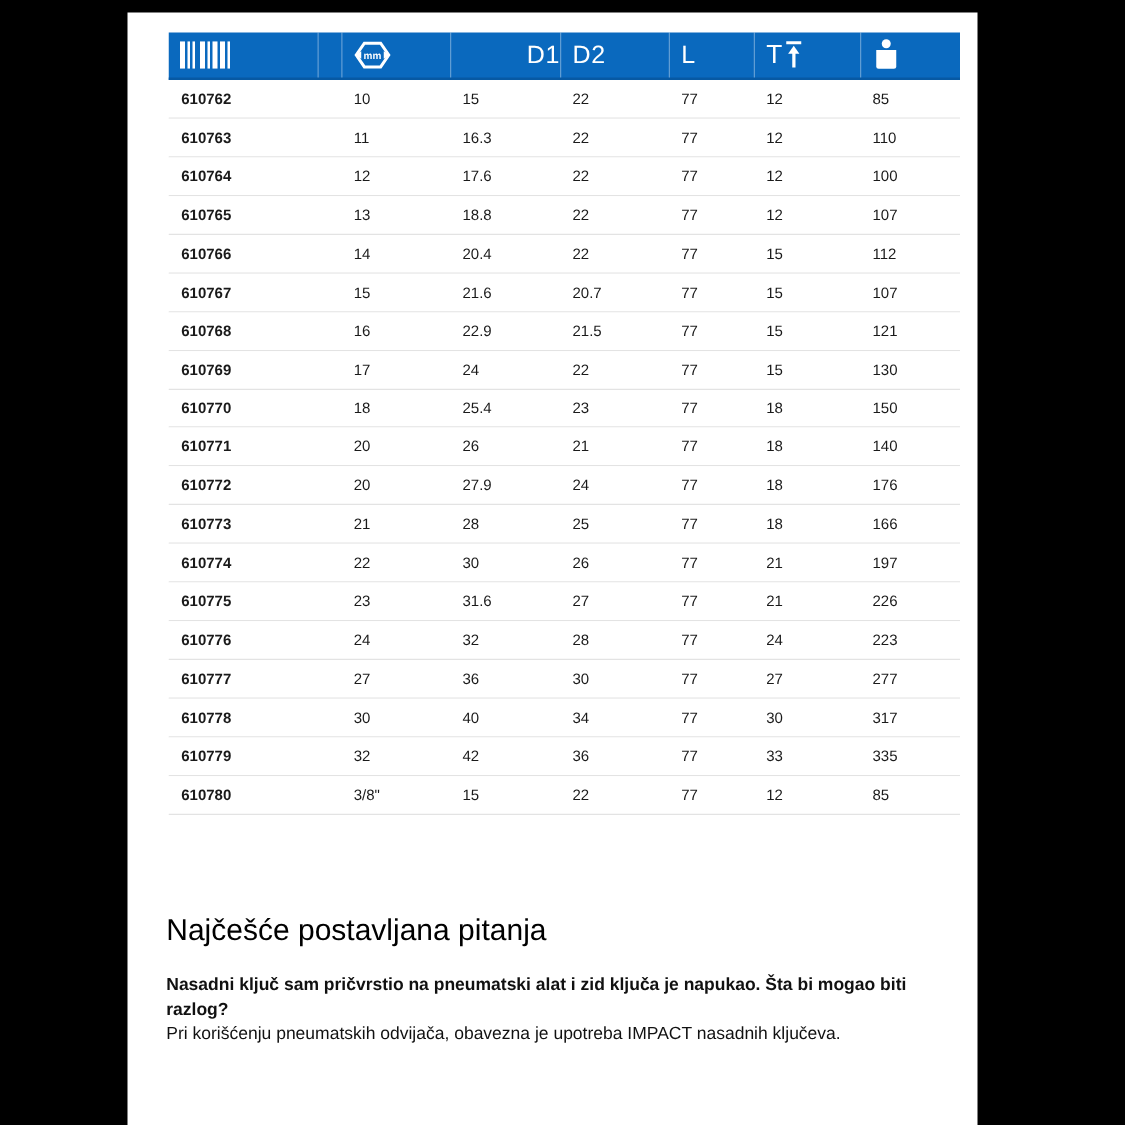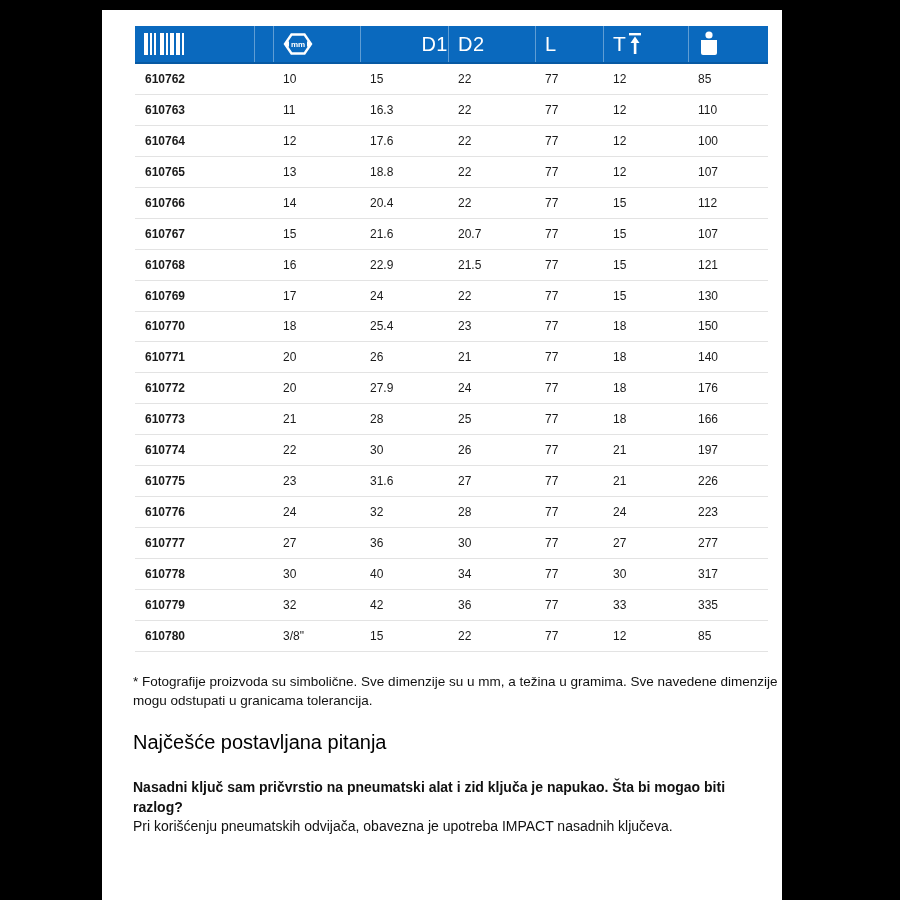--- a/index.html
+++ b/index.html
@@ -44,21 +44,21 @@
   .icon{display:inline-flex;align-items:center;justify-content:center;}
   .t-combo{display:flex;align-items:center;gap:2px;}
   .t-letter{font-size:21px;color:#fff;}
   
   .footnote{
     position:absolute;left:31px;top:648px;width:648px;
     font-size:13.5px;line-height:19px;color:#111;
   }
   .faq-heading{
     position:absolute;left:31px;top:721px;
-    font-size:20px;font-weight:400;color:#000;margin:0;
+    font-size:24px;font-weight:400;color:#000;margin:0;
   }
   .faq-block{
     position:absolute;left:31px;top:768px;width:638px;
     font-size:14px;line-height:19.5px;color:#111;
   }
   .faq-question{font-weight:bold;margin:0;}
   .faq-answer{margin:0;}
 </style>
 </head>
 <body>
@@ -311,21 +311,20 @@
           <div class="cell c2">3/8"</div>
           <div class="cell c3">15</div>
           <div class="cell c4">22</div>
           <div class="cell c5">77</div>
           <div class="cell c6">12</div>
           <div class="cell c7">85</div>
         </div>
       </div>
   </div>
 
-  <p class="footnote">* Fotografije proizvoda su simbolične. Sve dimenzije su u mm, a težina u gramima. Sve navedene dimenzije mogu odstupati u granicama tolerancija.</p>
 
   <h2 class="faq-heading">Najčešće postavljana pitanja</h2>
 
   <div class="faq-block">
     <p class="faq-question">Nasadni ključ sam pričvrstio na pneumatski alat i zid ključa je napukao. Šta bi mogao biti razlog?</p>
     <p class="faq-answer">Pri korišćenju pneumatskih odvijača, obavezna je upotreba IMPACT nasadnih ključeva.</p>
   </div>
 
 </div>
 

